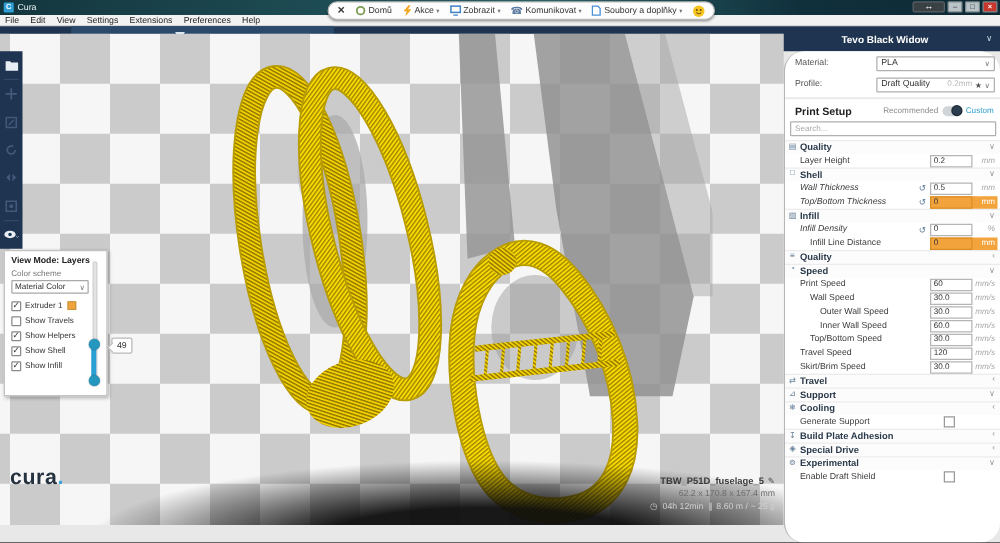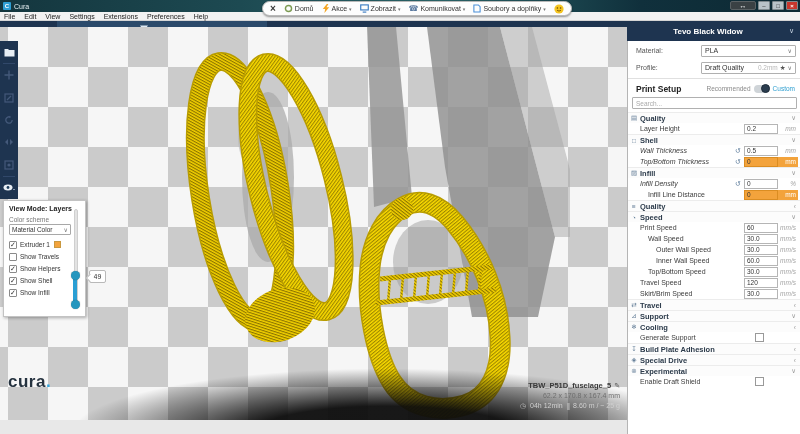--- a/index.html
+++ b/index.html
@@ -78,39 +78,39 @@
   .vm-slider-track { position:absolute; right:7px; top:8px; bottom:8px; width:4px; background:#e3e3e3; border:1px solid #cfcfcf; border-radius:2px; }
   .vm-range { position:absolute; right:8px; top:74px; width:4px; height:30px; background:#2a9fd4; }
   .vm-handle { position:absolute; right:5px; width:9px; height:9px; border-radius:50%; background:#2596be; box-shadow:0 0 1px rgba(0,0,0,.5); }
   .vm-h1 { top:70px; } .vm-h2 { top:99px; }
   .layer-flag { position:absolute; left:89px; top:270px; width:17px; height:13px; background:#fff; border:1px solid #b9b9b9; border-radius:2px;
     font-size:7px; color:#333; display:flex; align-items:center; justify-content:center; }
   .layer-flag::before { content:""; position:absolute; left:-3px; top:3.5px; width:5px; height:5px; background:#fff;
     border-left:1px solid #b9b9b9; border-bottom:1px solid #b9b9b9; transform:rotate(45deg); }
 
   
-  .rpanel { position:absolute; left:627px; top:41px; width:173px; height:393px; background:#fff; border-left:1px solid #b5b5b5; }
+  .rpanel { position:absolute; left:627px; top:41px; width:173px; height:393px; background:#fff; border-left:1px solid #b5b5b5;border-radius:16px; }
   .rp-row { position:absolute; left:0; width:173px; display:flex; align-items:center; }
   .rp-label { font-size:7px; color:#555; margin-left:8px; flex:1; }
   .rp-select { width:95px; height:12px; border:1px solid #b0b0b0; border-radius:1px; margin-right:5px; display:flex; align-items:center; background:#fff; }
   .rp-select .val { flex:1; font-size:7px; color:#333; padding-left:3px; }
   .rp-select .hint { font-size:6.5px; color:#b8b8b8; margin-right:2px; }
   .rp-select .star { font-size:6.5px; color:#555; margin-right:2px; }
   .rp-select .chev { font-size:6px; color:#777; margin-right:3px; }
   .rp-sep { position:absolute; left:0; top:37px; width:173px; height:1px; background:#e0e0e0; }
   .ps-title { font-size:8.5px; font-weight:bold; color:#222; margin-left:8px; flex:1; }
   .ps-reco { font-size:6.5px; color:#8a8a8a; }
   .toggle { width:16px; height:8px; background:#cfd4d8; border-radius:4px; margin:0 3px; position:relative; }
   .toggle .knob { position:absolute; right:0; top:-1px; width:9px; height:9px; border-radius:50%; background:#2b3d4f; border:1px solid #1c2a38; }
   .ps-custom { font-size:6.5px; color:#2f9fd0; margin-right:6px; }
   .search-input { position:absolute; left:4px; top:56px; width:165px; height:12px; border:1px solid #b0b0b0; border-radius:1px;
     font-size:6.5px; color:#444; padding-left:3px; font-family:"Liberation Sans",sans-serif; }
   .search-input::placeholder { color:#aaa; }
   .settings-list { position:absolute; left:0; top:71px; width:173px; }
-  .s-h { height:11px; display:flex; align-items:center; border-top:1px solid #ececec; background:#fcfcfc; }
+  .s-h { height:11px; display:flex; align-items:flex-start; border-top:1px solid #ececec; background:#fcfcfc; }
   .s-ico { width:12px; text-align:center; font-size:6.5px; color:#67809a; }
   .s-h .s-lab { flex:1; font-size:7.5px; font-weight:bold; color:#2b3a4a; }
   .s-chev { font-size:6.5px; color:#999; margin-right:5px; }
   .s-r { height:11px; display:flex; align-items:center; padding-left:12px; }
   .s-r .s-lab { flex:1; font-size:7px; color:#3c3c3c; }
   .s-r .s-lab.it { font-style:italic; }
   .s-r.ind1 { padding-left:20px; } .s-r.ind2 { padding-left:28px; }
   .s-reset { width:9px; font-size:7px; color:#5a7a9a; }
   .s-valwrap { display:flex; align-items:center; height:10px; margin-right:3px; }
   .s-box { width:34px; height:10px; border:1px solid #b5b5b5; background:#fff; font-size:6.5px; color:#333;

